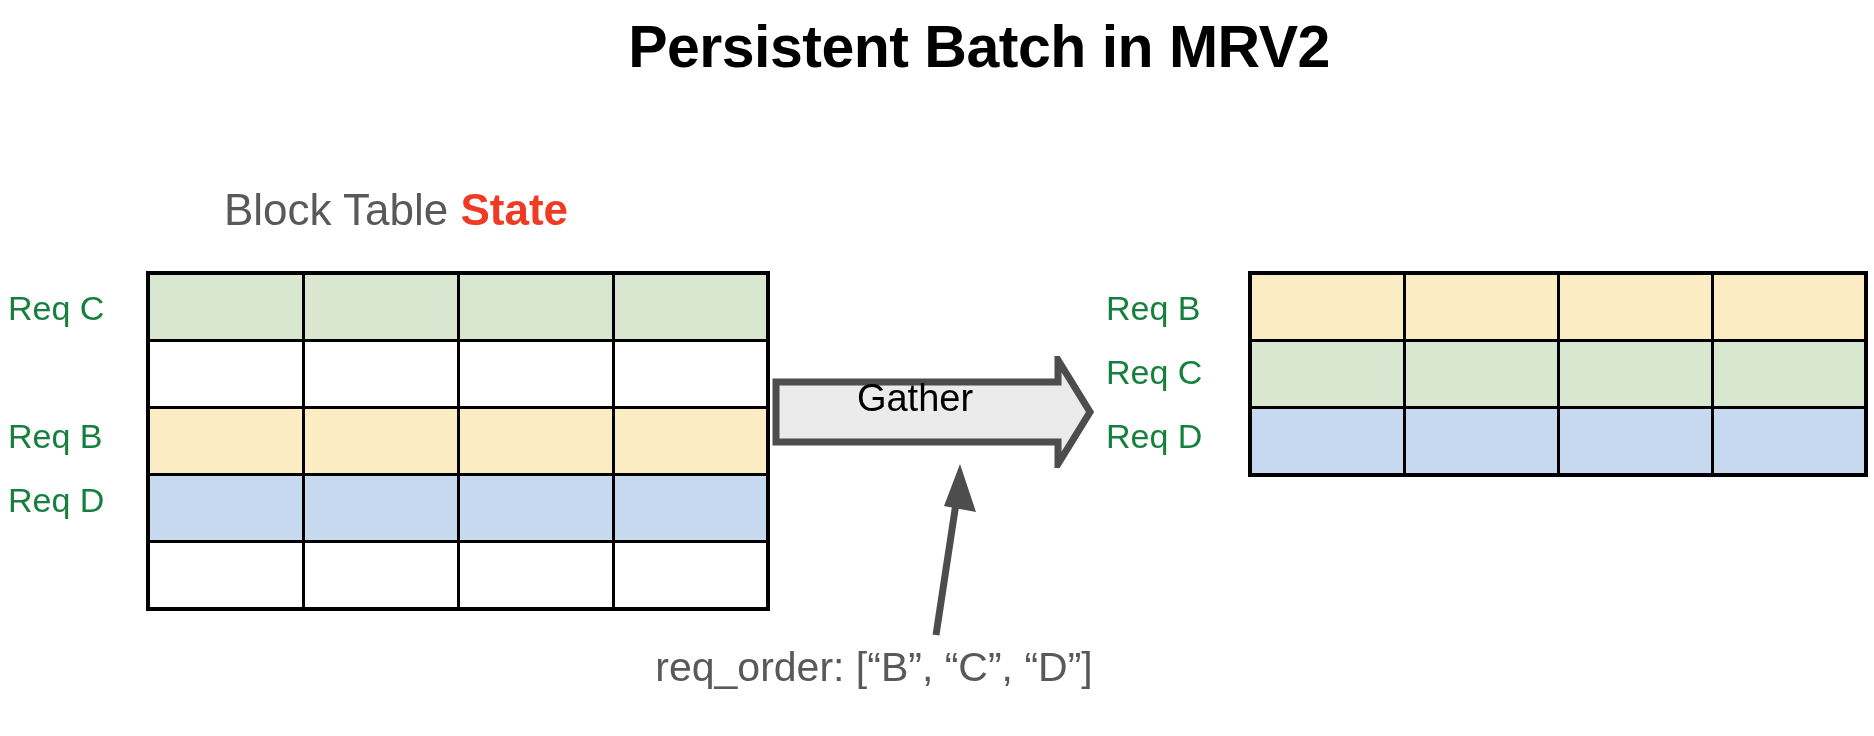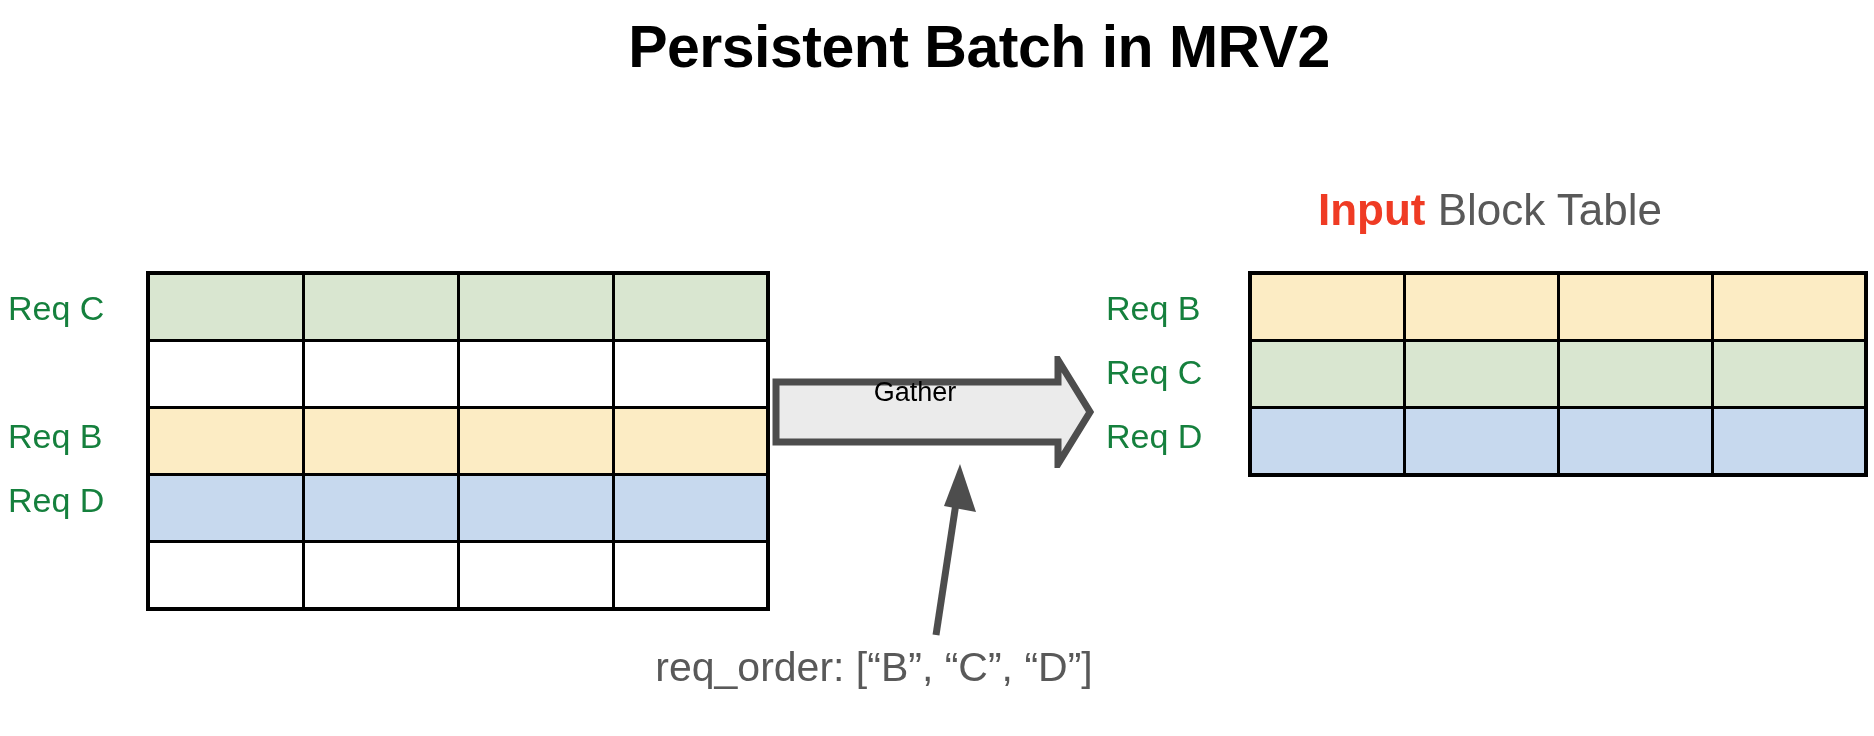--- a/index.html
+++ b/index.html
@@ -101,21 +101,21 @@
     width: 322px;
     height: 112px;
   }
   #gather-arrow-wrap svg { display: block; }
   #gather-label {
     position: absolute;
     left: 772px;
     top: 378px;
     width: 286px;
     text-align: center;
-    font-size: 27px;
+    font-size: 38px;
     line-height: 1.1;
     color: #000000;
     white-space: nowrap;
   }
 
   
   #callout-arrow {
     position: absolute;
     left: 900px;
     top: 450px;
@@ -138,24 +138,24 @@
     transform: translateX(-63px);
   }
 </style>
 </head>
 <body>
 
 <div id="canvas">
 
   <div id="page-title">Persistent Batch in MRV2</div>
 
-
-  <div id="heading-right" class="section-heading">
-    <span class="accent">Input</span><span> Block Table</span>
+  <div id="heading-left" class="section-heading">
+    <span>Block Table </span><span class="accent">State</span>
   </div>
+
 
   <div class="row-label label-left" style="top:291px;">Req C</div>
   <div class="row-label label-left" style="top:355px;"></div>
   <div class="row-label label-left" style="top:419px;">Req B</div>
   <div class="row-label label-left" style="top:483px;">Req D</div>
   <div class="row-label label-left" style="top:547px;"></div>
 
   <table id="table-state" class="block-table">
     <tbody>
         <tr>

